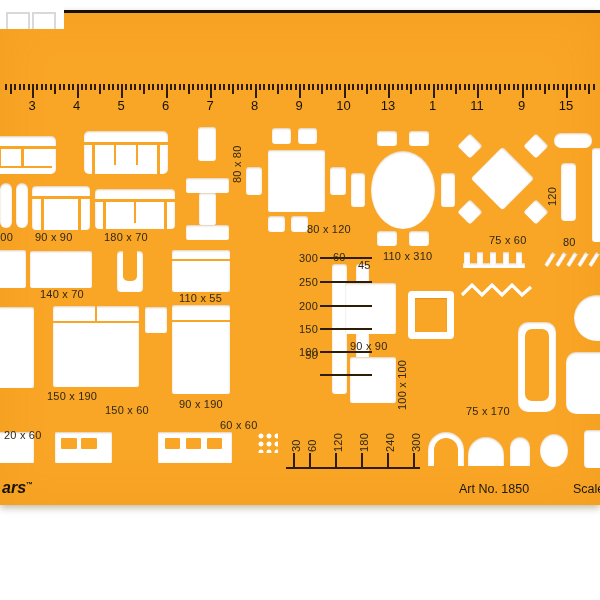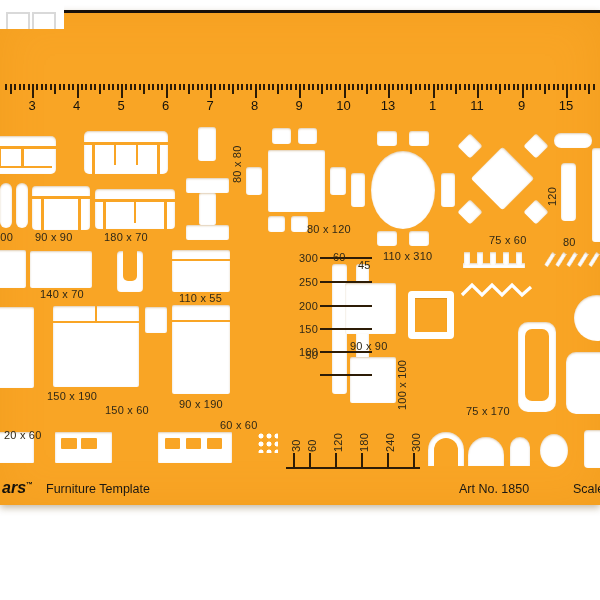--- a/index.html
+++ b/index.html
@@ -399,17 +399,16 @@
         <div class="dim rot" style="left: 306px; top: 442px;">60</div>
         <div class="dim rot" style="left: 332px; top: 442px;">120</div>
         <div class="dim rot" style="left: 358px; top: 442px;">180</div>
         <div class="dim rot" style="left: 384px; top: 442px;">240</div>
         <div class="dim rot" style="left: 410px; top: 442px;">300</div>
       </div>
 
     <div class="brand" style="left:2px;top:469px">
       <span>ars</span><sup>™</sup>
     </div>
-    <div class="ftext" style="left:46px;top:472px">Furniture Template</div>
     <div class="ftext" style="left:459px;top:472px">Art No. 1850</div>
     <div class="ftext" style="left:573px;top:472px">Scale</div>
   </div>
 </div>
 
 </body></html>

